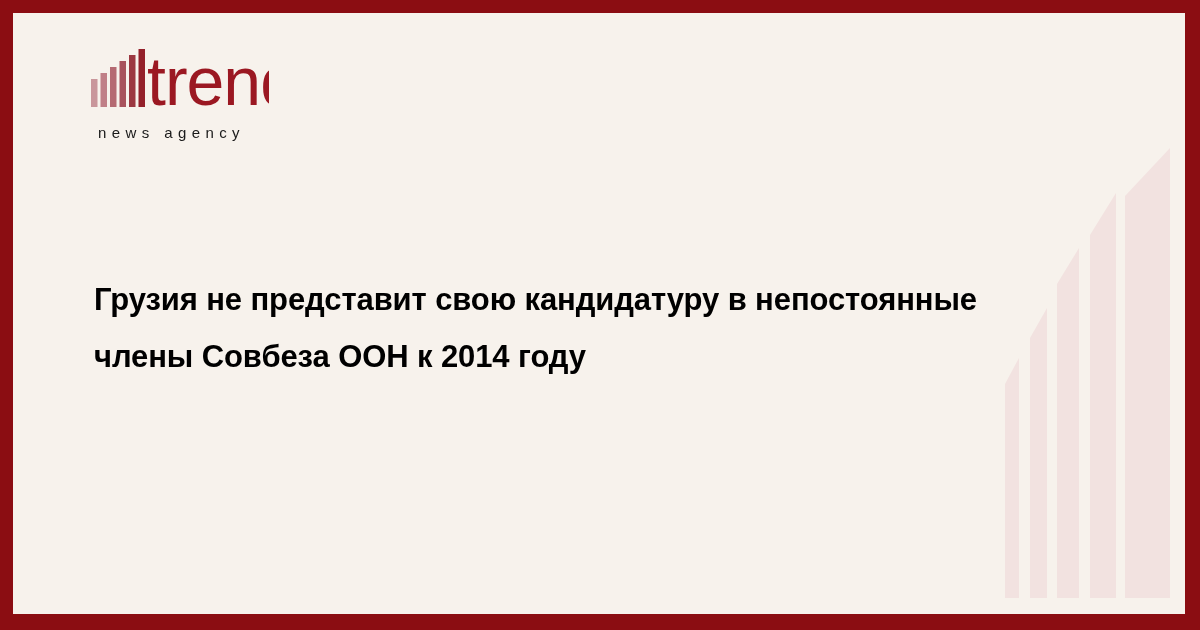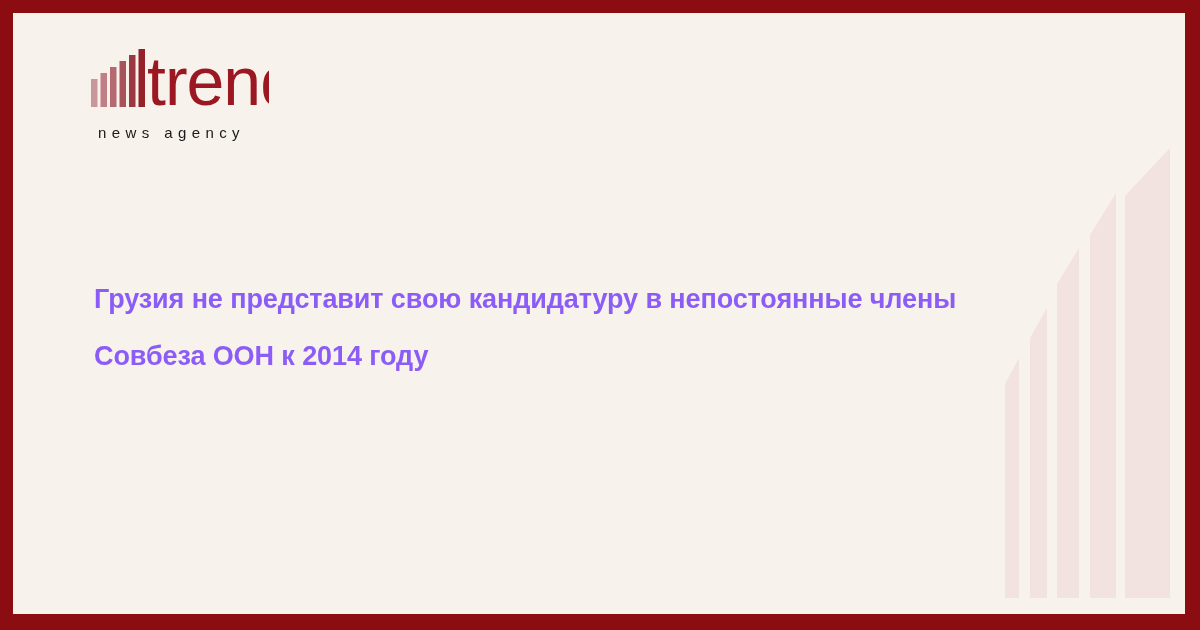--- a/index.html
+++ b/index.html
@@ -72,24 +72,24 @@
     font-family: "Liberation Sans", sans-serif;
     margin-top: 9px;
   }
 
   
   .headline {
     position: absolute;
     left: 81px;
     top: 258px;
     width: 930px;
-    font-size: 27px;
+    font-size: 31px;
     line-height: 57px;
     font-weight: 700;
-    color: #8b5cf6;
+    color: #000000;
     letter-spacing: -0.1px;
     font-family: "Liberation Sans", sans-serif;
   }
 </style>
 </head>
 <body>
 
 <div class="card">
   <div class="canvas">
 

